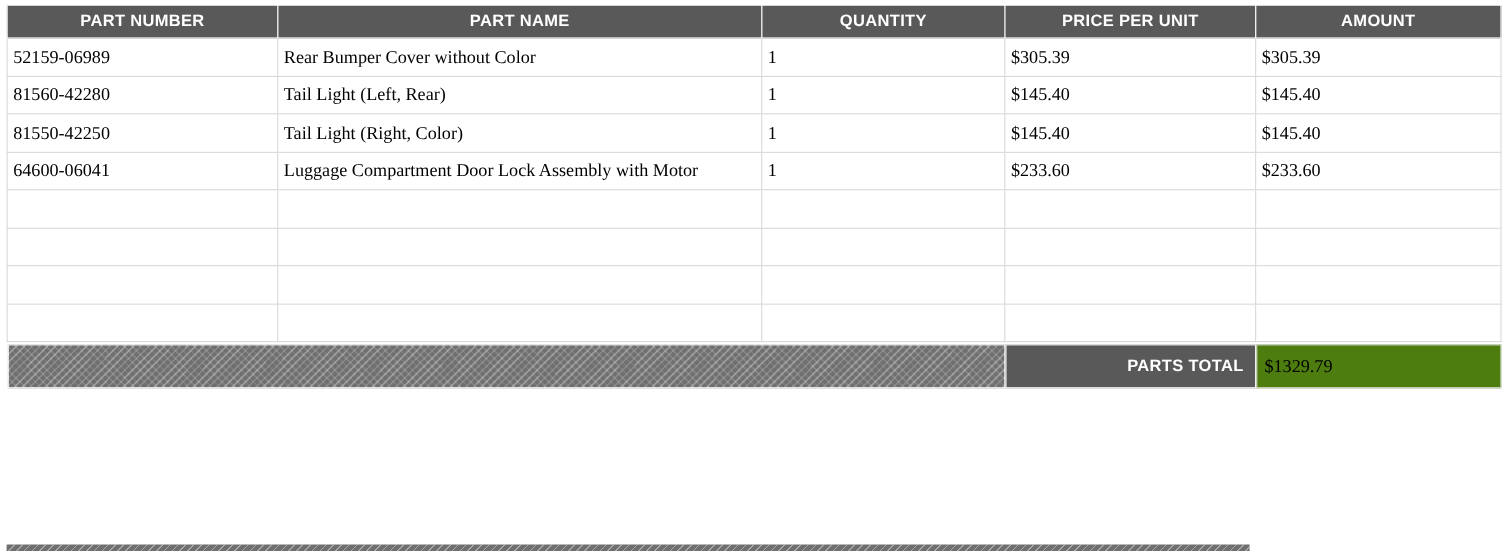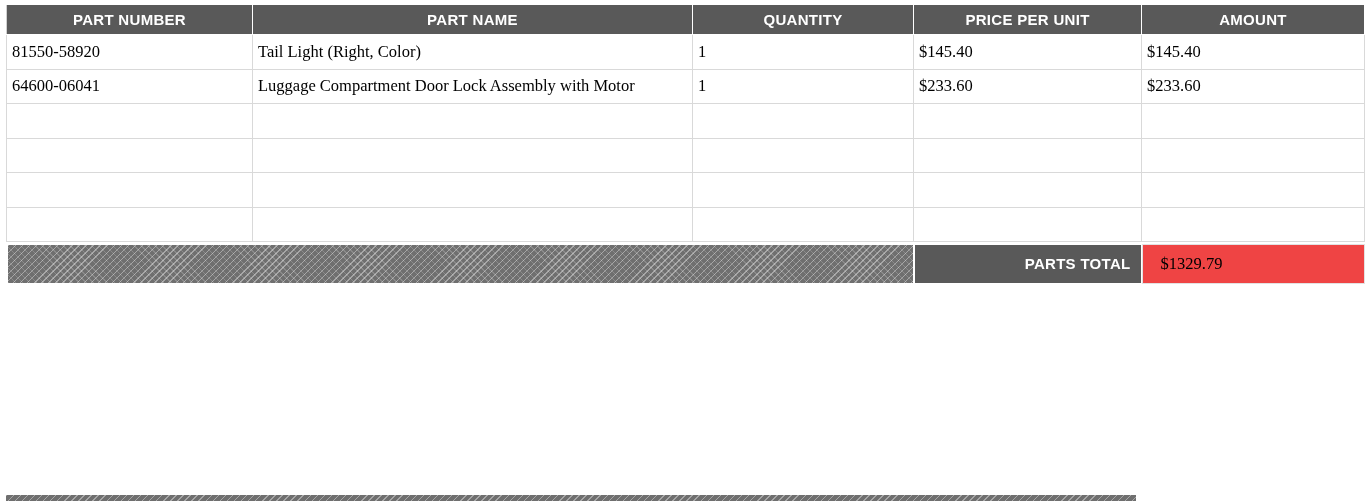--- a/index.html
+++ b/index.html
@@ -97,26 +97,26 @@
     display: flex;
     align-items: center;
     justify-content: flex-end;
     padding-right: 10px;
     box-sizing: border-box;
     border: 1px solid #ffffff;
     padding-left: 12px;
   }
   .parts-total-value {
     height: 40px;
-    background: #ef4444;
+    background: #4d7c0f;
     color: #000000;
     font-size: 16.5px;
     display: flex;
     align-items: center;
-    padding-left: 18px;
+    padding-left: 7px;
     box-sizing: border-box;
     border: 1px solid #e2e2e2;
   }
   .bottom-bar {
     position: absolute;
     left: 6px;
     bottom: 0px;
     width: 1130px;
     height: 10px;
     background-color: #6f6f6f;
@@ -145,21 +145,35 @@
       <tr>
         <th class="first">PART NUMBER</th>
         <th>PART NAME</th>
         <th>QUANTITY</th>
         <th>PRICE PER UNIT</th>
         <th>AMOUNT</th>
       </tr>
     </thead>
     <tbody>
       <tr class="data-row">
-        <td>81550-58920</td>
+        <td>52159-06989</td>
+        <td>Rear Bumper Cover without Color</td>
+        <td>1</td>
+        <td>$305.39</td>
+        <td>$305.39</td>
+      </tr>
+      <tr class="data-row">
+        <td>81560-42280</td>
+        <td>Tail Light (Left, Rear)</td>
+        <td>1</td>
+        <td>$145.40</td>
+        <td>$145.40</td>
+      </tr>
+      <tr class="data-row">
+        <td>81550-42250</td>
         <td>Tail Light (Right, Color)</td>
         <td>1</td>
         <td>$145.40</td>
         <td>$145.40</td>
       </tr>
       <tr class="data-row">
         <td>64600-06041</td>
         <td>Luggage Compartment Door Lock Assembly with Motor</td>
         <td>1</td>
         <td>$233.60</td>

